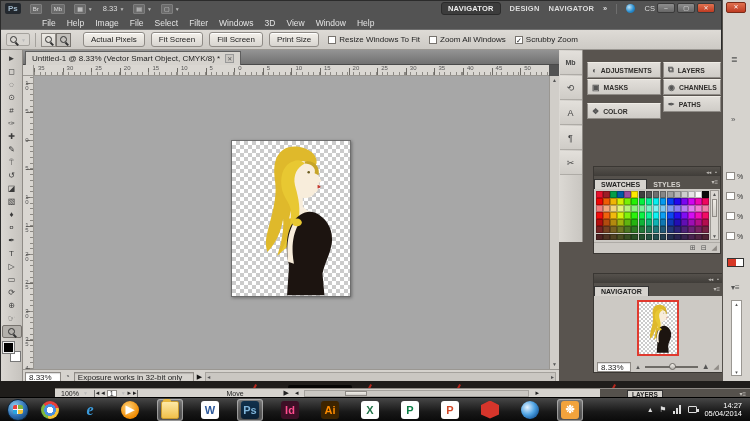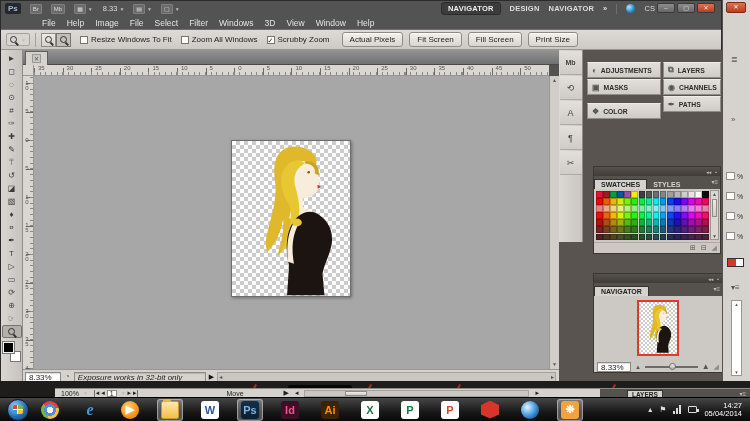--- a/index.html
+++ b/index.html
@@ -78,21 +78,21 @@
      background-size:8px 8px;background-position:0 0,4px 4px;}
   #vscroll{position:absolute;left:548px;top:75px;width:10px;height:293px;background:#d1cec9;border-left:1px solid #9a9792;color:#555;font-size:5px;text-align:center;}
   #vscroll .sa{display:block;height:9px;line-height:9px;}
   #vscroll .sa.bottom{position:absolute;bottom:0;left:0;right:0;}
 
   
   #statusbar{position:absolute;left:22px;top:368px;width:536px;height:14px;background:#d6d3ce;border-top:1px solid #9a9792;display:flex;align-items:center;font-size:8px;color:#222;}
   .inset{background:#fff;border:1px solid #8f8b86;box-shadow:0 1px 1px rgba(0,0,0,.15) inset;padding:0 3px;height:10px;line-height:9px;}
   #sb-zoom{width:36px;margin-left:2px;}
   #sb-ic{margin:0 4px;color:#666;font-size:8px;}
-  #sb-msg{width:132px;font-style:italic;}
+  #sb-msg{width:120px;}
   .blk-arrow{color:#111;font-size:7px;margin-left:3px;}
   #hscroll{flex:1;height:10px;margin:0 3px;background:#cac7c2;border:1px solid #a5a29d;position:relative;color:#555;font-size:6px;}
   #hscroll .sa{position:absolute;top:0;line-height:8px;}
 
   
   #dock{position:absolute;left:558px;top:49px;width:164px;height:332px;background:#59544f;}
   #dockstrip{position:absolute;left:0;top:0;width:24px;height:192px;background:linear-gradient(90deg,#dcd9d4,#c9c6c1);border-right:1px solid #8f8b86;}
   .dicon{width:22px;height:24px;margin:1px auto 0;display:flex;align-items:center;justify-content:center;color:#444;font-size:9px;border-bottom:1px solid #aeaba6;background:linear-gradient(#e3e0db,#cfccc7);}
   .dicon .small{font-size:7px;font-weight:bold;}
   .pcol{position:absolute;display:flex;flex-direction:column;}
@@ -249,40 +249,40 @@
         <span class="mag"></span>
         <span class="caret">▼</span>
       </span>
     <span class="opt-sep"></span>
     <span class="zbtn">
         <span class="mag"></span>
       </span>
     <span class="zbtn pressed">
         <span class="mag"></span>
       </span>
+    <span id="optbtns">
+        <span class="opt-btn">Actual Pixels</span>
+        <span class="opt-btn">Fit Screen</span>
+        <span class="opt-btn">Fill Screen</span>
+        <span class="opt-btn">Print Size</span>
+      </span>
     <span id="optcbs" style="display:flex">
         <span class="opt-cb">
           <span class="cbbox"></span>
           <span class="cblabel">Resize Windows To Fit</span>
         </span>
         <span class="opt-cb">
           <span class="cbbox"></span>
           <span class="cblabel">Zoom All Windows</span>
         </span>
         <span class="opt-cb">
           <span class="cbbox">✓</span>
           <span class="cblabel">Scrubby Zoom</span>
         </span>
       </span>
-    <span id="optbtns">
-        <span class="opt-btn">Actual Pixels</span>
-        <span class="opt-btn">Fit Screen</span>
-        <span class="opt-btn">Fill Screen</span>
-        <span class="opt-btn">Print Size</span>
-      </span>
   </div>
 
   <div id="toolbar">
     <div id="tools">
         <div class="tool">
           <span class="tglyph">►</span>
         </div>
         <div class="tool">
           <span class="tglyph">◻</span>
         </div>
@@ -348,20 +348,21 @@
         </div>
       </div>
     <div id="fgbg">
       <span id="bg"></span>
       <span id="fg"></span>
     </div>
   </div>
 
   <div id="tabbar">
     <div id="doctab">
+      <span>Untitled-1 @ 8.33% (Vector Smart Object, CMYK/8) *</span>
       <span class="tabclose">✕</span>
     </div>
   </div>
 
   <div id="ruler-corner"></div>
   <div id="hruler">
       <span style="left: 4px;">35</span>
       <span style="left: 32.6px;">30</span>
       <span style="left: 61.2px;">25</span>
       <span style="left: 89.8px;">20</span>

